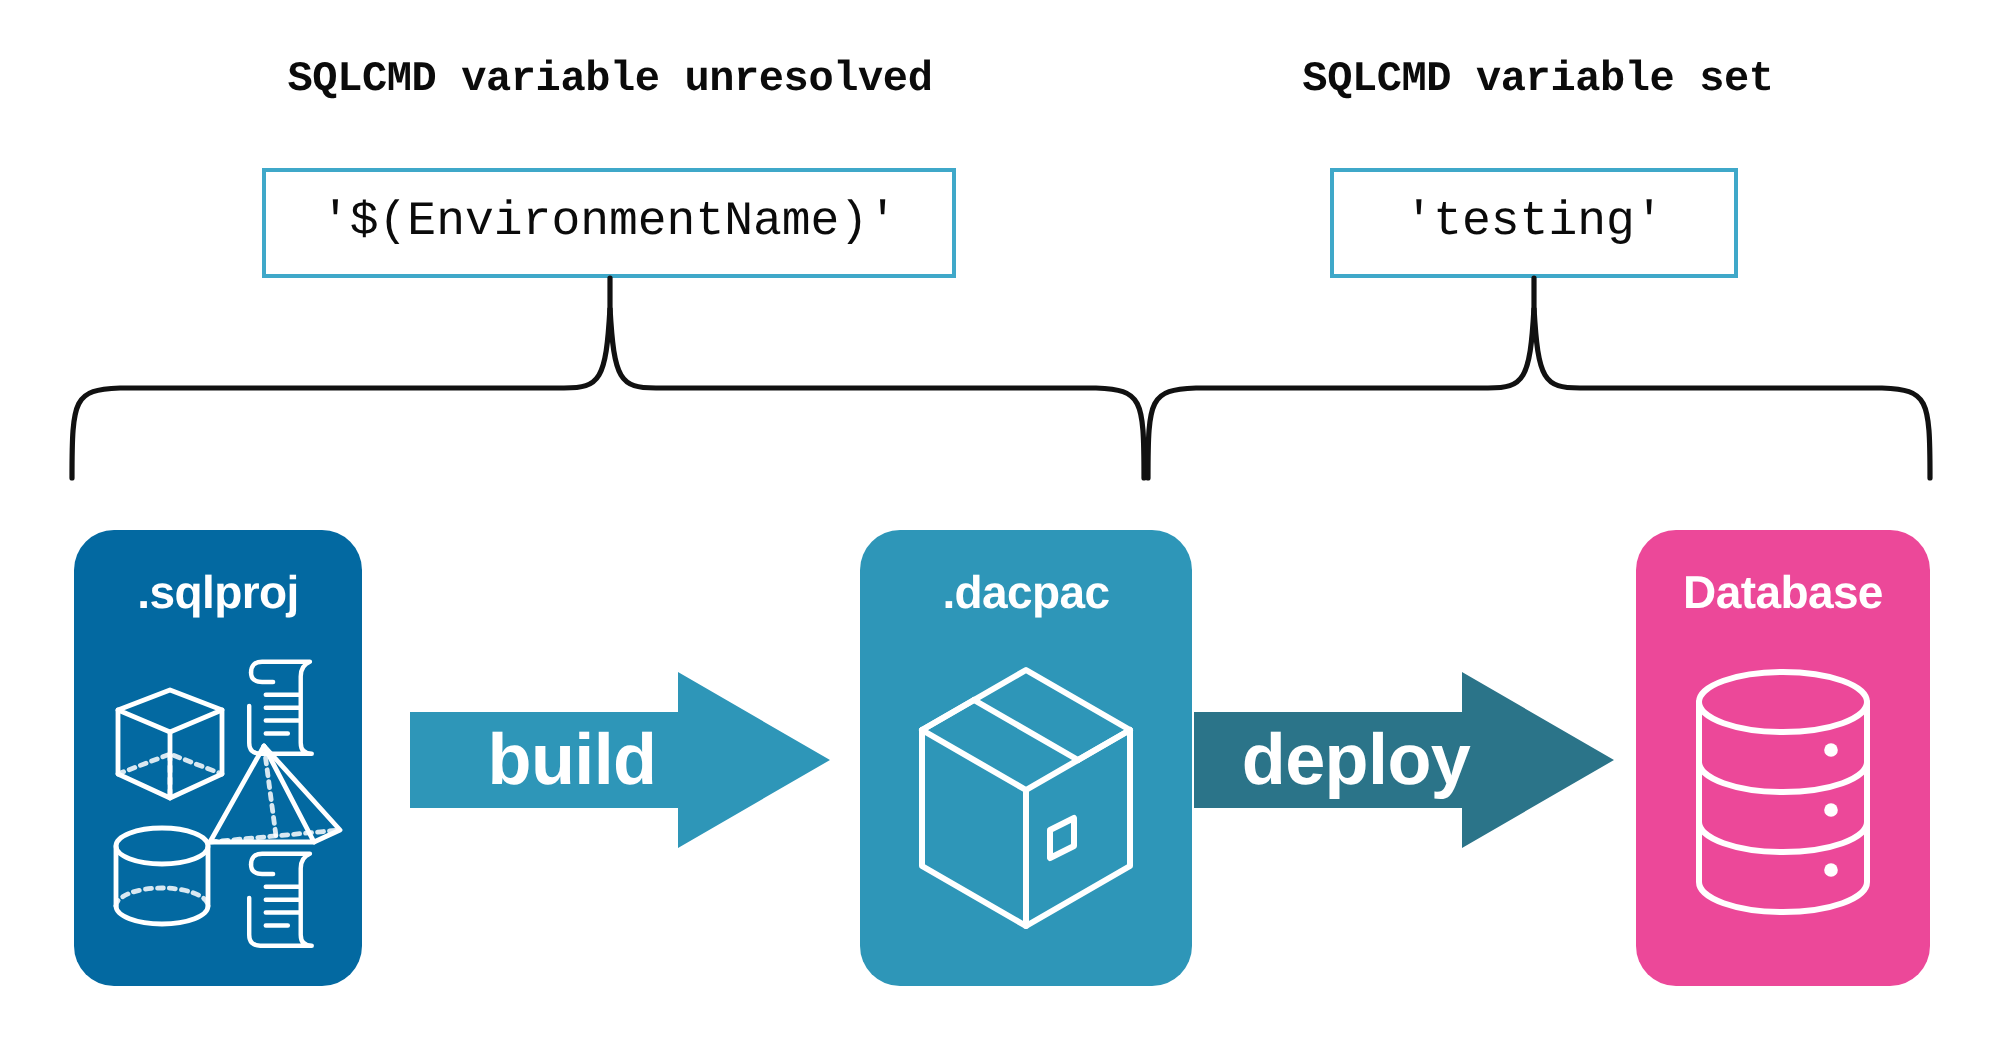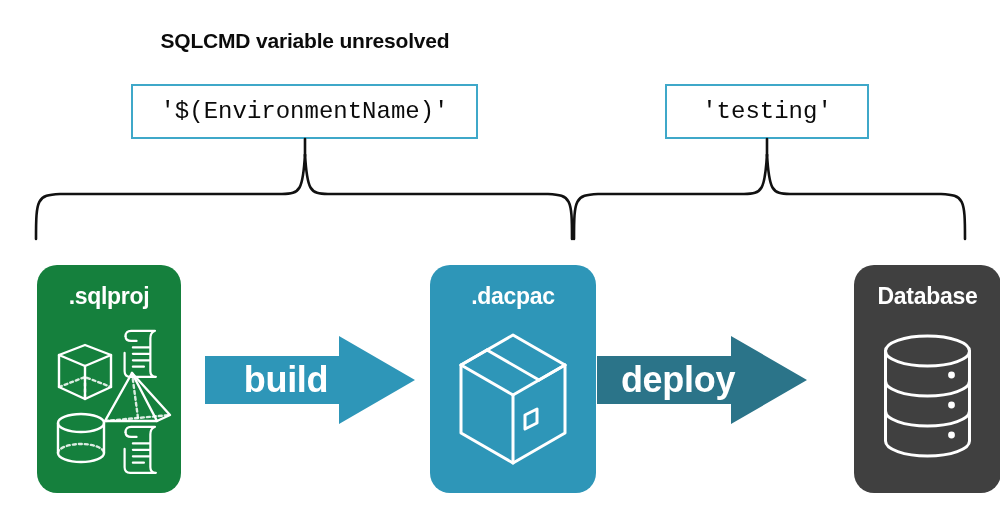--- a/index.html
+++ b/index.html
@@ -18,21 +18,21 @@
   #canvas {
     position: absolute;
     left: 0; top: 0;
     width: 1000px;
     height: 522px;
   }
 
   
   .section-title {
     position: absolute;
-    font-family: Liberation Sans, sans-serif;
+    font-family: Liberation Mono, monospace;
     font-weight: bold;
     font-size: 21px;
     color: #0b0b0b;
     letter-spacing: -0.2px;
     white-space: nowrap;
     text-align: center;
   }
   #title-left  { left: 0px;   top: 29px; width: 610px; }
   #title-right { left: 573px; top: 29px; width: 392px; }
 
@@ -111,20 +111,21 @@
     pointer-events: none;
   }
 </style>
 </head>
 <body>
 
 <div id="canvas">
 
   <div class="section-title" id="title-left">SQLCMD variable unresolved</div>
 
+  <div class="section-title" id="title-right">SQLCMD variable set</div>
 
   <div class="value-box" id="box-env" style="border-color: rgb(63, 168, 201);">'$(EnvironmentName)'</div>
 
   <div class="value-box" id="box-testing" style="border-color: rgb(63, 168, 201);">'testing'</div>
 
   <svg id="braces" viewBox="0 0 1000 522">
 
     <path fill="none" stroke="#111111" stroke-width="2.6" stroke-linecap="round" d="M36,239
              C36,199 37,195 60,194
              L282,194
@@ -138,21 +139,21 @@
              L744,194
              C762,194 765,190 767,154
              C769,190 772,194 790,194
              L941,194
              C964,195 965,199 965,239"></path>
 
     <path fill="none" stroke="#111111" stroke-width="2.6" stroke-linecap="round" d="M305,139 L305,156"></path>
     <path fill="none" stroke="#111111" stroke-width="2.6" stroke-linecap="round" d="M767,139 L767,156"></path>
   </svg>
 
-  <div class="stage-card" id="card-sqlproj" style="background: #15803d;">
+  <div class="stage-card" id="card-sqlproj" style="background: #0369a1;">
     <div class="stage-label">.sqlproj</div>
     <div class="stage-art">
       <svg viewBox="0 0 144 166" width="100%" height="100%" preserveAspectRatio="xMidYMid meet">
         <g fill="none" stroke="#ffffff" stroke-width="2.4" stroke-linecap="round" stroke-linejoin="round">
 
           <g>
             <path d="M22,38 L48,28 L74,38 L48,49 Z"></path>
             <path d="M22,38 L22,70 L48,82 L48,49"></path>
             <path d="M74,38 L74,70 L48,82"></path>
             <path d="M22,70 L48,60 L74,70" stroke-dasharray="3 3" opacity="0.85"></path>
@@ -218,21 +219,21 @@
     </div>
   </div>
 
   <div class="arrow-wrap" id="arrow-deploy">
     <svg viewBox="0 0 210 92" width="210" height="92">
       <path d="M0,22 L134,22 L134,2 L210,46 L134,90 L134,70 L0,70 Z" fill="#2b7489"></path>
     </svg>
     <div class="arrow-label">deploy</div>
   </div>
 
-  <div class="stage-card" id="card-database" style="background: #404040; margin-left: 36px;">
+  <div class="stage-card" id="card-database" style="background: #ec4899;">
     <div class="stage-label">Database</div>
     <div class="stage-art">
       <svg viewBox="0 0 144 166" width="100%" height="100%" preserveAspectRatio="xMidYMid meet">
         <g fill="none" stroke="#ffffff" stroke-width="3" stroke-linecap="round" stroke-linejoin="round">
           <ellipse cx="72" cy="34" rx="42" ry="15"></ellipse>
           <path d="M30,34 L30,124 a42,15 0 0 0 84,0 L114,34"></path>
           <path d="M30,64 a42,15 0 0 0 84,0"></path>
           <path d="M30,94 a42,15 0 0 0 84,0"></path>
           <circle cx="96" cy="58" r="3.4" fill="#ffffff" stroke="none"></circle>
           <circle cx="96" cy="88" r="3.4" fill="#ffffff" stroke="none"></circle>

